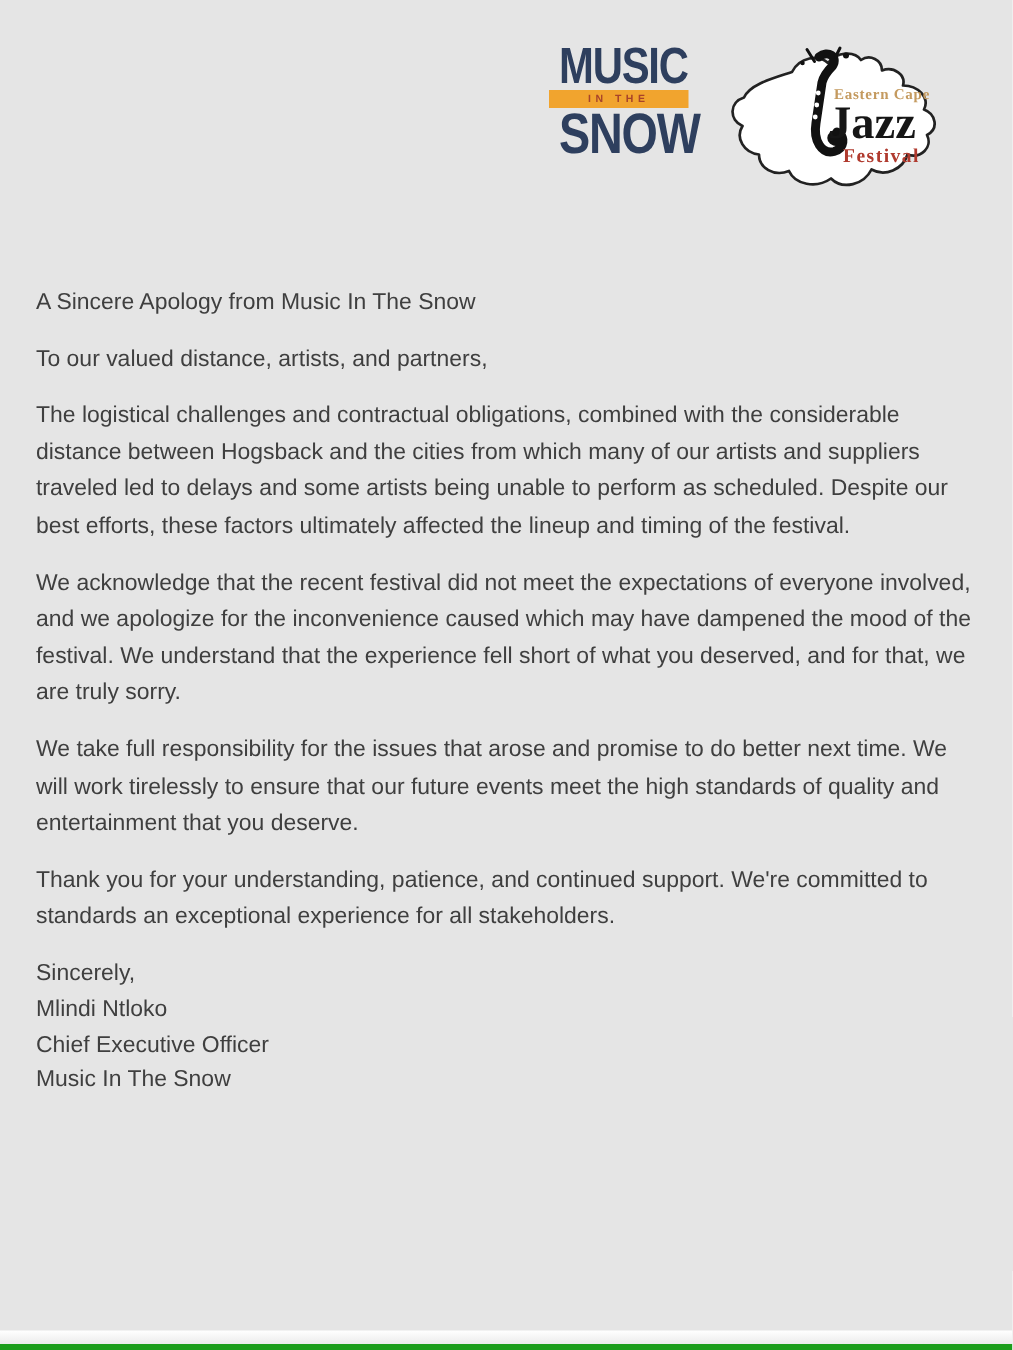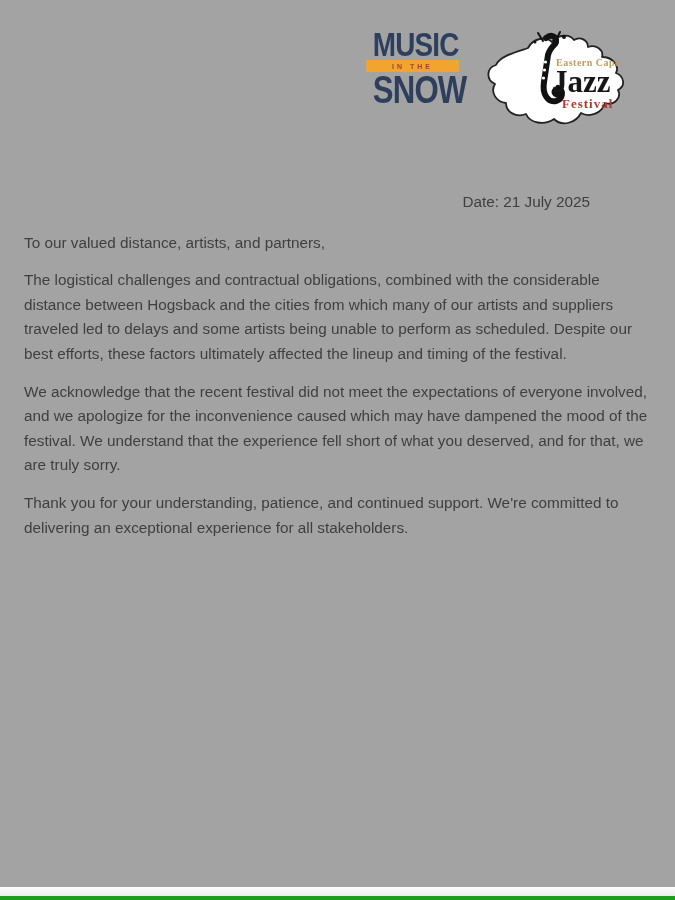--- a/index.html
+++ b/index.html
@@ -5,21 +5,21 @@
   html, body { margin: 0; padding: 0; }
   body {
     width: 675px; height: 900px;
     background: #ffffff;
     font-family: "Liberation Sans", sans-serif;
     -webkit-font-smoothing: antialiased;
   }
   .page {
     position: relative;
     width: 675px; height: 900px;
-    background: #a3a3a3;
+    background: #e5e5e5;
     overflow: hidden;
   }
 
   
   .logos {
     position: absolute;
     top: 26px; left: 364px;
     display: flex;
     align-items: flex-start;
     gap: 17px;
@@ -149,29 +149,36 @@
         <circle cx="86" cy="11" r="2" fill="#111111"></circle>
       </g>
 
       <text class="jazz-region" x="78" y="40">Eastern Cape</text>
       <text class="jazz-word" x="74" y="66">Jazz</text>
       <text class="jazz-festival" x="84" y="82">Festival</text>
     </svg>
   </div>
 
   <div class="content">
-    <p class="date-line">Date: 21 July 2025</p>
 
+    <p>A Sincere Apology from Music In The Snow</p>
 
     <p>To our valued distance, artists, and partners,</p>
 
     <p>The logistical challenges and contractual obligations, combined with the considerable distance between Hogsback and the cities from which many of our artists and suppliers traveled led to delays and some artists being unable to perform as scheduled. Despite our best efforts, these factors ultimately affected the lineup and timing of the festival.</p>
 
     <p>We acknowledge that the recent festival did not meet the expectations of everyone involved, and we apologize for the inconvenience caused which may have dampened the mood of the festival. We understand that the experience fell short of what you deserved, and for that, we are truly sorry.</p>
 
+    <p>We take full responsibility for the issues that arose and promise to do better next time. We will work tirelessly to ensure that our future events meet the high standards of quality and entertainment that you deserve.</p>
 
-    <p>Thank you for your understanding, patience, and continued support. We're committed to delivering an exceptional experience for all stakeholders.</p>
+    <p>Thank you for your understanding, patience, and continued support. We're committed to standards an exceptional experience for all stakeholders.</p>
 
+    <div class="signature">
+      <div>Sincerely,</div>
+      <div>Mlindi Ntloko</div>
+      <div>Chief Executive Officer</div>
+      <div>Music In The Snow</div>
+    </div>
   </div>
 
   <div class="bottom-fade"></div>
   <div class="bottom-bar"></div>
 </div>
 
 </body></html>

